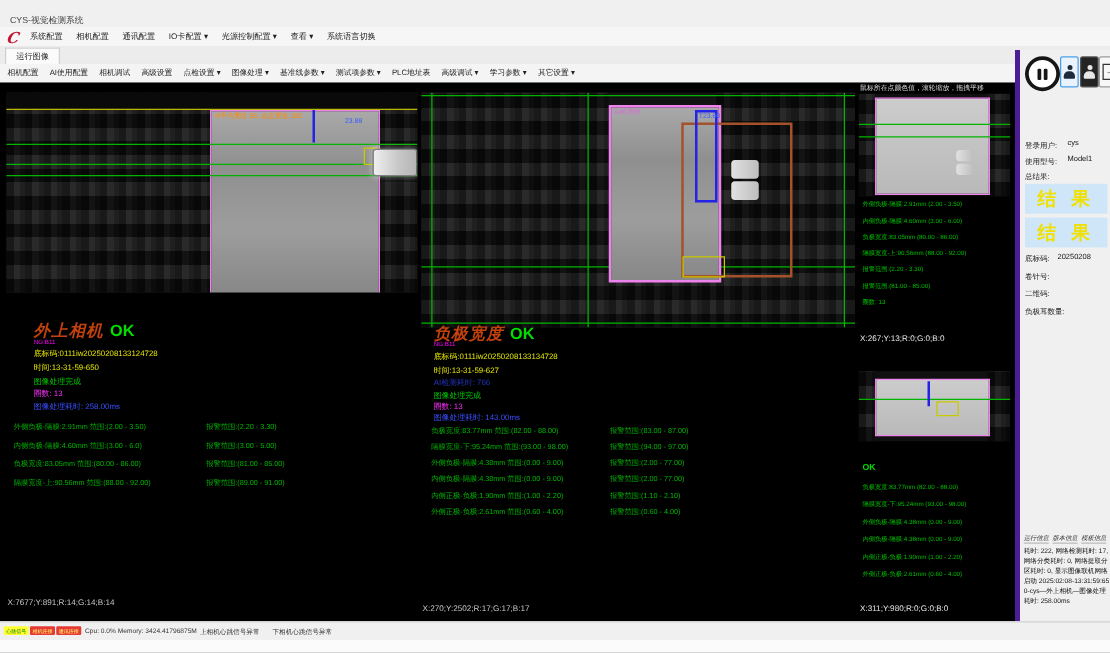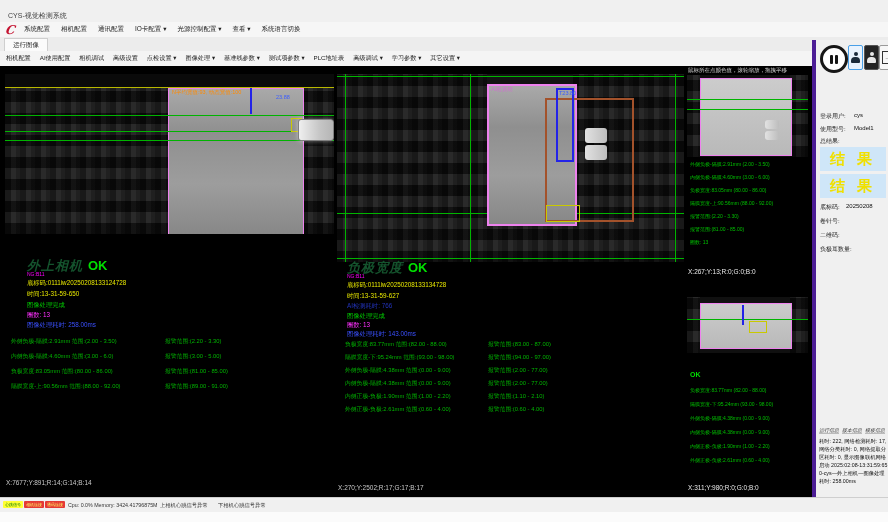--- a/index.html
+++ b/index.html
@@ -32,21 +32,21 @@
   .lbl-blue{font-size:5.5px;color:#3a5cff;white-space:nowrap;}
   .lbl-purple{font-size:5.5px;color:#cf6fd0;white-space:nowrap;}
   .white-tab{background:linear-gradient(90deg,#efefef,#c6c6c6 60%,#b5b5b5);border:1px solid #808080;border-radius:3px;box-shadow:0 0 5px rgba(255,255,255,.45);}
   .blob{background:linear-gradient(90deg,#e2e2e2,#bdbdbd);border-radius:3px;}
   .box-blue{border:2px solid #2323e8;}
   .box-brown{border:2px solid #a3522b;}
   .box-yellow{border:1px solid #c9c900;}
   .film-light{background:linear-gradient(180deg,#cccccc,#b9b9b9);border:1px solid #ee82ee;}
 
   
-  .cam-name{font:italic 700 13px "Liberation Serif","DejaVu Serif",serif;color:#14532d;letter-spacing:1px;}
+  .cam-name{font:italic 700 13px "Liberation Serif","DejaVu Serif",serif;color:#c2410c;letter-spacing:1px;}
   .cam-ok{font:700 13px "Liberation Sans","DejaVu Sans",sans-serif;color:#00e000;margin-left:5px;}
   .ng-line{font-size:5px;color:#ff00ff;}
   .r-yellow{font-size:6.3px;color:#e8e800;white-space:nowrap;}
   .r-green{font-size:6.3px;color:#00cc00;}
   .r-magenta{font-size:6.3px;color:#ff30ff;}
   .r-blue{font-size:6.3px;color:#3a50ff;}
   .r-navy{font-size:6.3px;color:#2233bb;}
   .meas-row{position:relative;font-size:5.8px;color:#00b400;white-space:nowrap;}
   .meas-left .meas-row{height:15px;}
   .meas-mid .meas-row{height:13px;}

